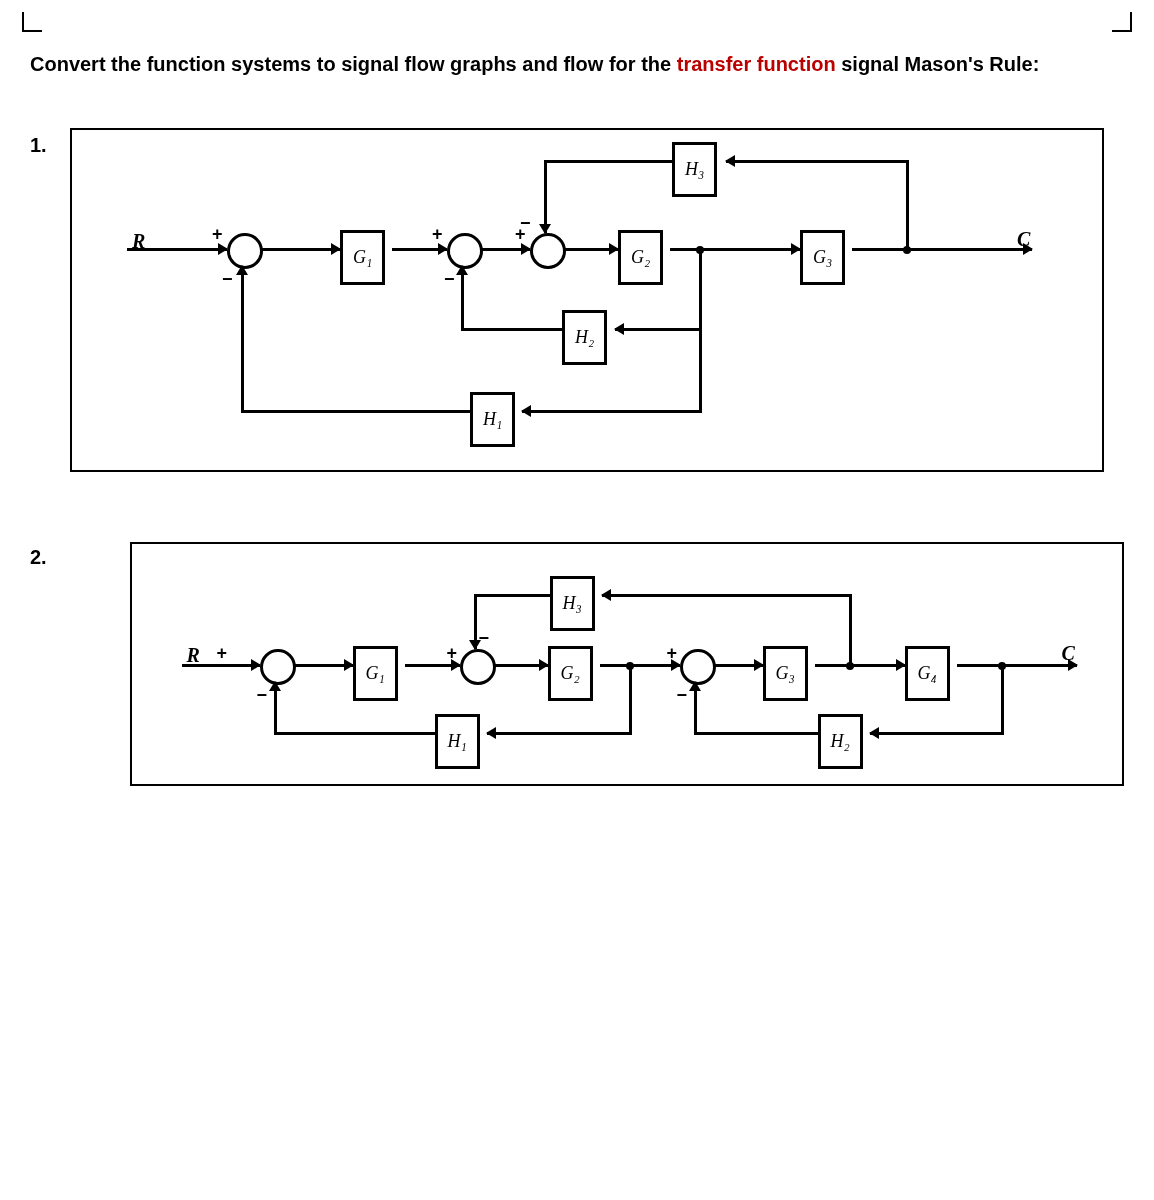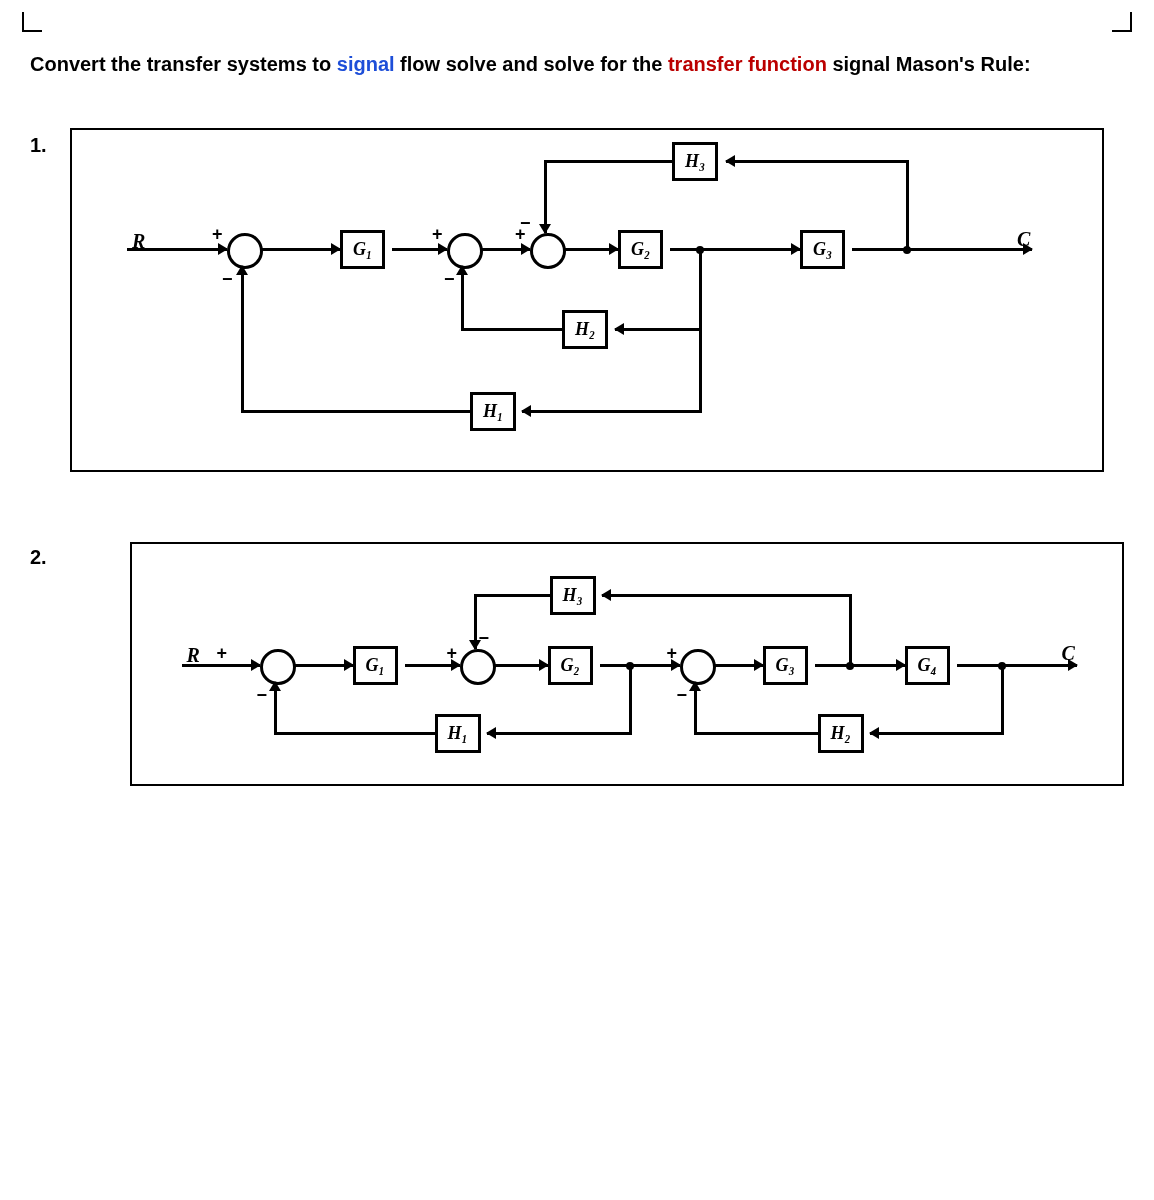--- a/index.html
+++ b/index.html
@@ -17,21 +17,21 @@
     border: 2px solid #000;
   }
   .crop-tl { top: 12px; left: 22px; border-right: none; border-top: none; }
   .crop-tr { top: 12px; right: 22px; border-left: none; border-top: none; }
   .instruction {
     font-size: 20px;
     font-weight: bold;
     margin: 20px 0 8px 0;
     line-height: 1.4;
   }
-  .instruction .signal { color: #1d4ed8; }
+  .instruction .signal { color: #000000; }
   .instruction .transfer { color: #b00; }
   .problem {
     display: flex;
     align-items: flex-start;
     margin-top: 50px;
   }
   .problem .num {
     font-size: 20px;
     font-weight: bold;
     width: 40px;
@@ -45,25 +45,25 @@
   .d1 { width: 1030px; height: 340px; }
   .d2 { width: 1000px; height: 240px; margin-left: 60px;}
   .problem2 { margin-top: 70px; }
   .problem2 .num { margin-top: 4px; }
 
   
   .box {
     position: absolute;
     border: 3px solid #000;
     background: #fff;
-    font-weight: bold;
+    font-weight: normal;
     font-style: italic;
     font-size: 18px;
     display: flex; align-items: center; justify-content: center;
-    padding: 6px 10px;
+    padding: 14px 10px;
     font-family: "Times New Roman", serif;
   }
   .sum {
     position: absolute;
     width: 30px; height: 30px;
     border: 3px solid #000;
     border-radius: 50%;
     background: #fff;
   }
   .sign {
@@ -121,21 +121,21 @@
     border-right: 6px solid transparent;
   }
 </style>
 </head>
 <body>
 
 <div class="crop-mark crop-tl"></div>
 <div class="crop-mark crop-tr"></div>
 
 <p class="instruction">
-  <span>Convert the transfer systems to </span><span class="signal">signal</span><span> flow solve and solve for the </span><span class="transfer">transfer function</span><span> signal Mason's Rule:</span>
+  <span>Convert the function systems to </span><span class="signal">signal</span><span> flow graphs and flow for the </span><span class="transfer">transfer function</span><span> signal Mason's Rule:</span>
 </p>
 
 <div class="problem">
   <div class="num">1.</div>
   <div class="diagram-frame d1">
 
     <div class="lbl" style="left:60px; top:100px;">R</div>
     <div class="hline arrow-r" style="left:55px; top:118px; width:100px;"></div>
     <div class="sum" style="left:155px; top:103px;"></div>
     <div class="sign" style="left:140px; top:95px;">+</div>

